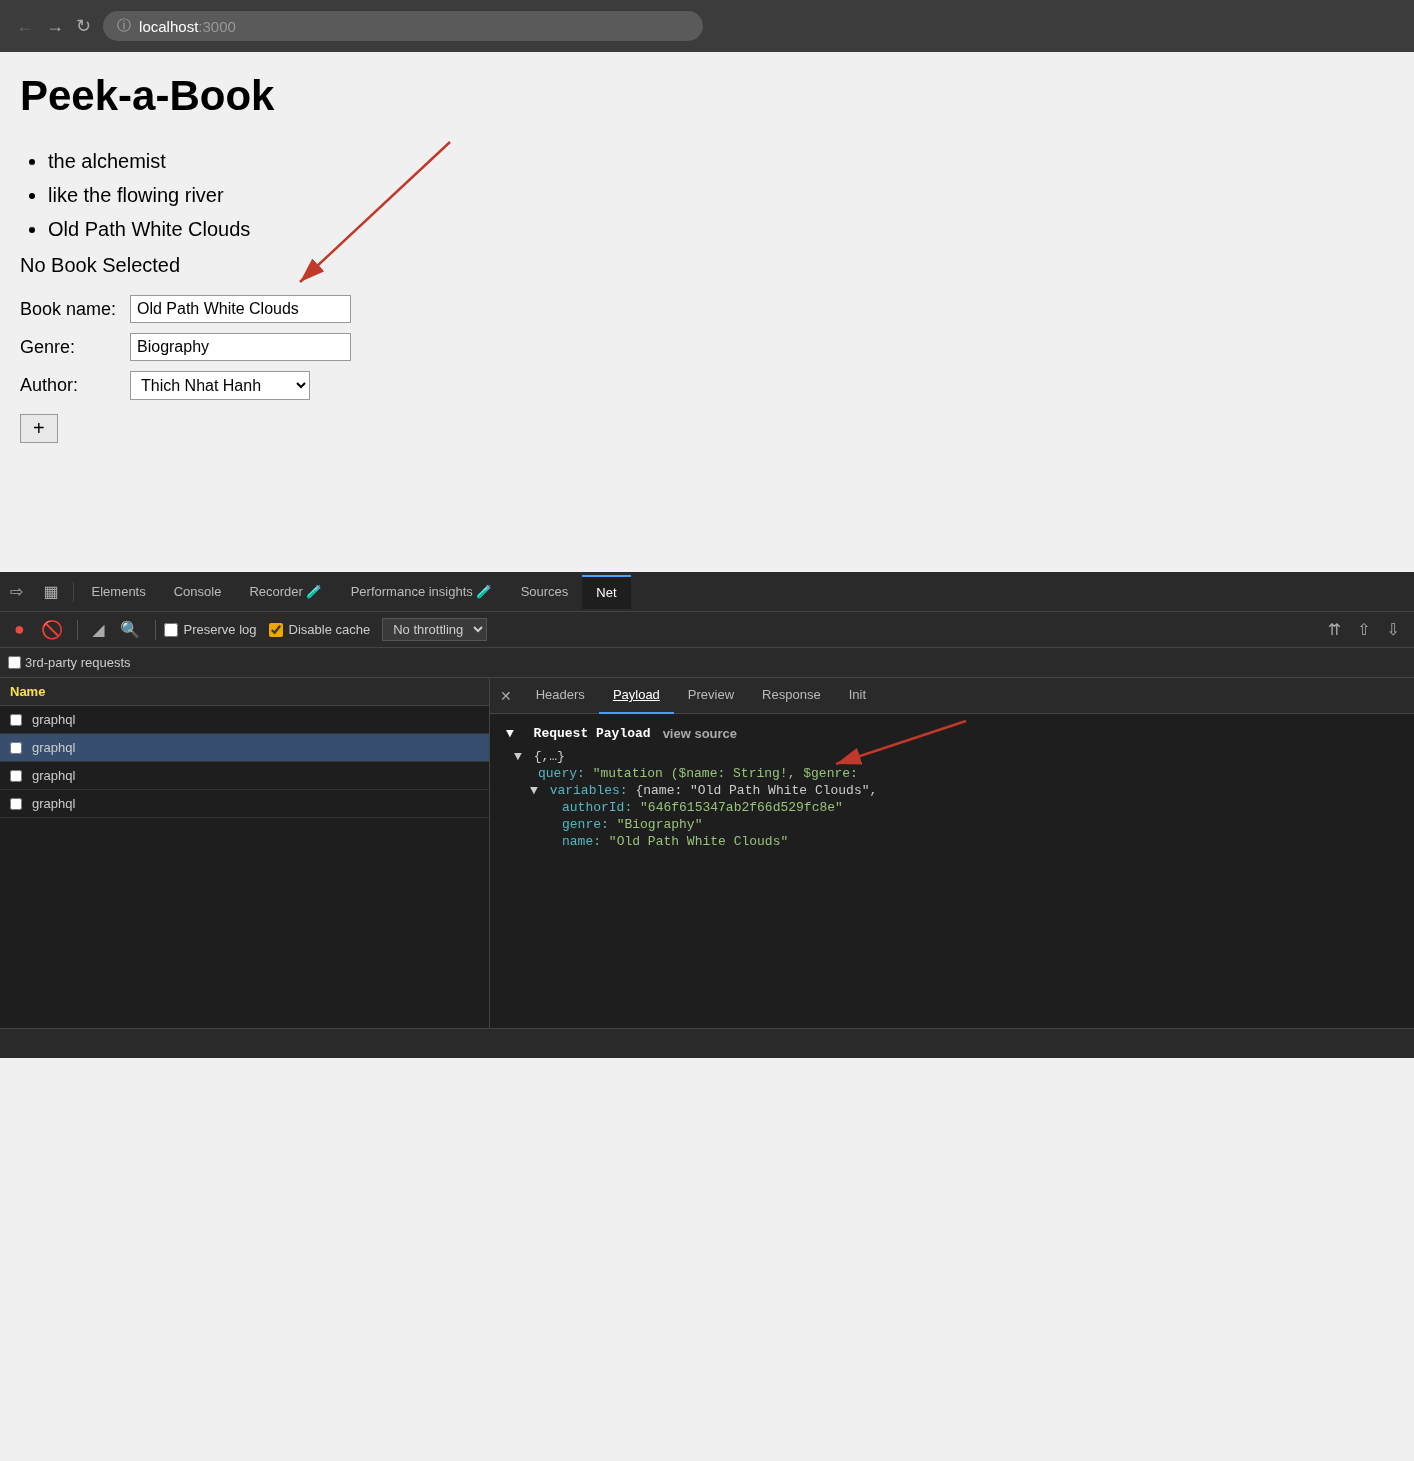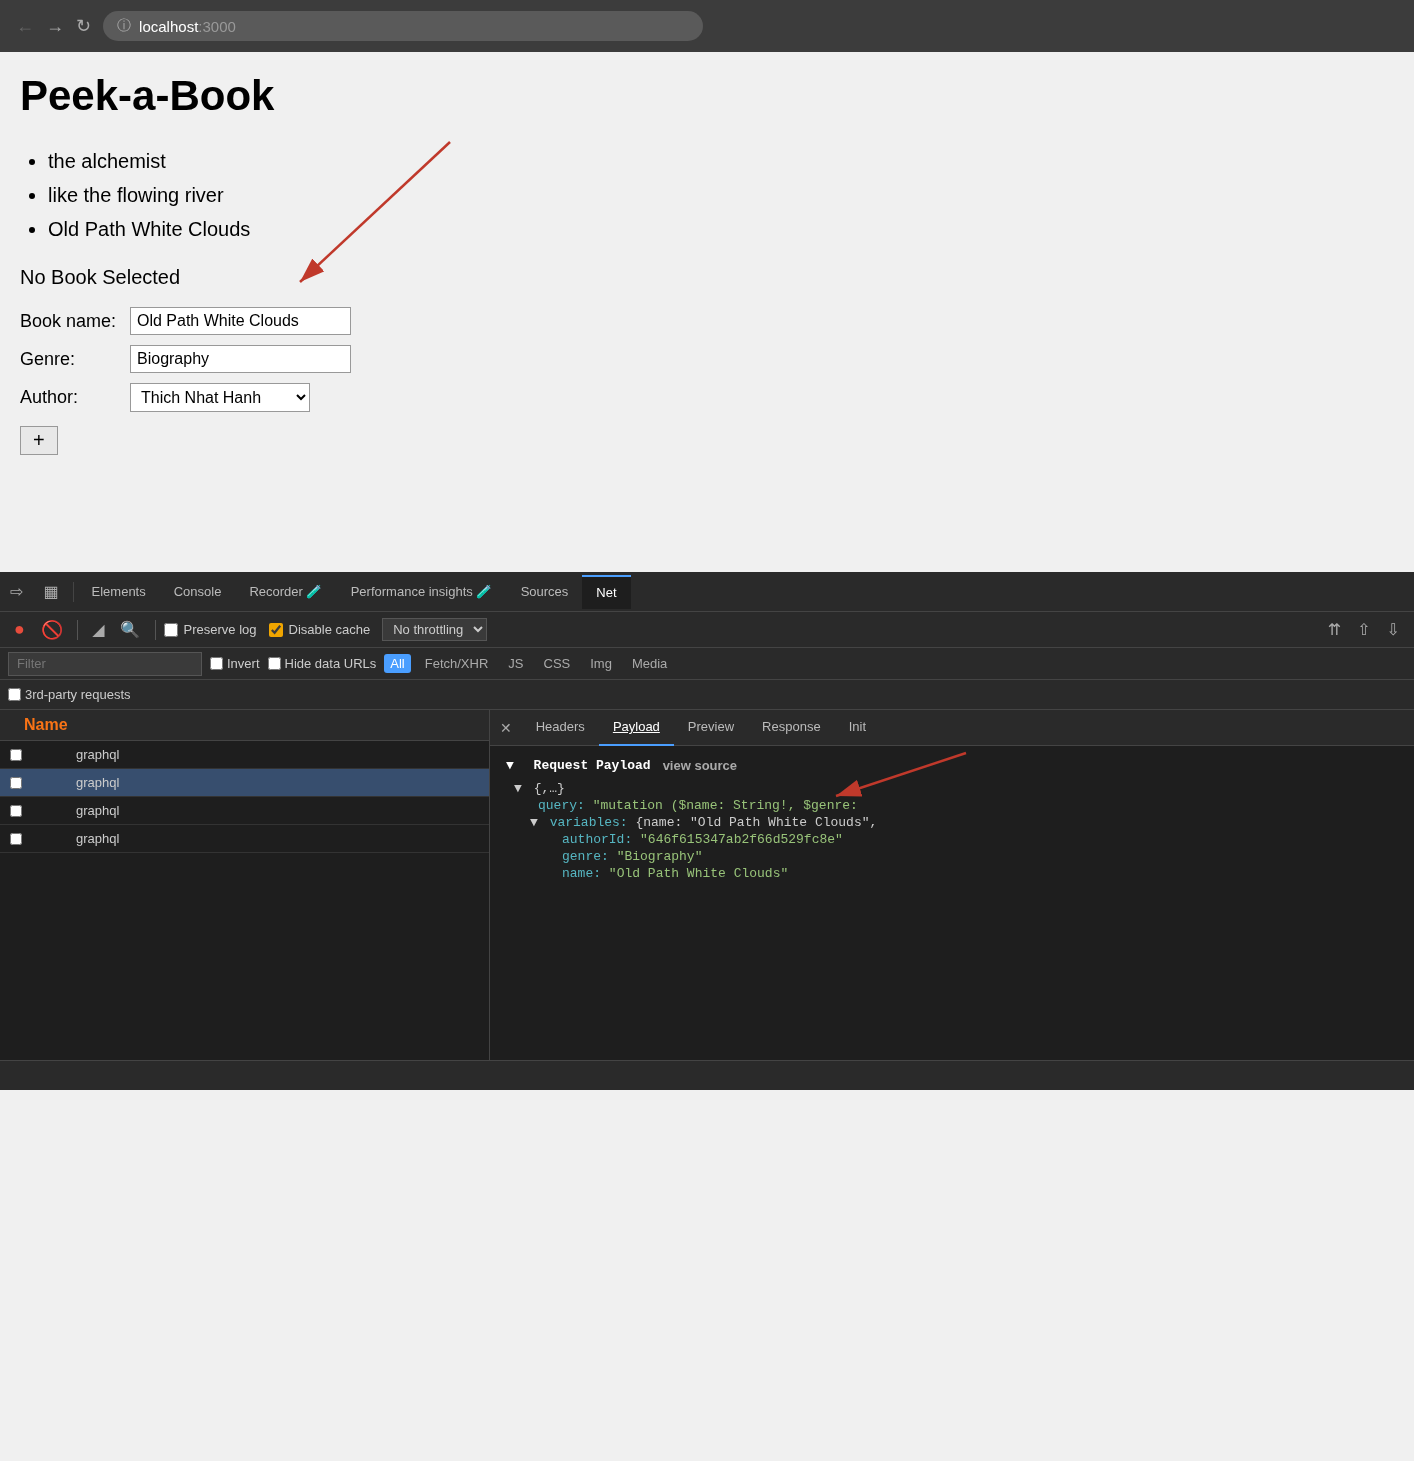--- a/index.html
+++ b/index.html
@@ -48,21 +48,21 @@
     }
     .app-title {
       font-size: 42px;
       font-weight: 900;
       color: #000;
       margin-bottom: 24px;
     }
     .book-list {
       list-style: disc;
       padding-left: 28px;
-      margin-bottom: 20px;
+      margin-bottom: 8px;
     }
     .book-list li {
       font-size: 20px;
       line-height: 1.7;
       color: #000;
     }
     .no-book-selected {
       font-size: 20px;
       color: #000;
       margin-bottom: 18px;
@@ -274,38 +274,38 @@
     
     .requests-panel {
       width: 490px;
       border-right: 1px solid #444;
       display: flex;
       flex-direction: column;
     }
     .requests-header {
       background: #2a2a2a;
       border-bottom: 1px solid #444;
-      padding: 6px 24px;
-      font-size: 16px;
-      color: #f97316;
+      padding: 6px 10px;
+      font-size: 13px;
+      color: #fde047;
       font-weight: 600;
     }
     .request-row {
       display: flex;
       align-items: center;
       padding: 6px 10px;
       border-bottom: 1px solid #333;
       font-size: 13px;
       color: #ccc;
       cursor: pointer;
       gap: 10px;
     }
     .request-row.selected { background: #374e6e; }
     .request-row input[type="checkbox"] { width: 12px; height: 12px; flex-shrink: 0; }
-    .request-name { color: #ccc; margin-left: 44px; }
+    .request-name { color: #ccc; }
 
     
     .payload-panel {
       flex: 1;
       display: flex;
       flex-direction: column;
       overflow: hidden;
     }
     .payload-tabs {
       background: #2a2a2a;
@@ -472,37 +472,20 @@
     <select class="throttle-select" style="margin-left:8px;">
       <option>No throttling</option>
     </select>
     <div class="toolbar-icon-group">
       <button class="toolbar-btn">⇈</button>
       <button class="toolbar-btn">⇧</button>
       <button class="toolbar-btn">⇩</button>
     </div>
   </div>
 
-  <div class="devtools-filter-bar">
-    <input class="filter-input" type="text" placeholder="Filter" style="">
-    <label class="filter-checkbox-label">
-      <input type="checkbox" style="">
-      <span>Invert</span>
-    </label>
-    <label class="filter-checkbox-label">
-      <input type="checkbox" style="">
-      <span>Hide data URLs</span>
-    </label>
-    <button class="filter-type-btn active">All</button>
-    <button class="filter-type-btn">Fetch/XHR</button>
-    <button class="filter-type-btn">JS</button>
-    <button class="filter-type-btn">CSS</button>
-    <button class="filter-type-btn">Img</button>
-    <button class="filter-type-btn">Media</button>
-  </div>
 
   <div class="devtools-filter-bar2">
     <label class="filter-checkbox-label">
       <input type="checkbox" style="">
       <span>3rd-party requests</span>
     </label>
   </div>
 
   <div class="devtools-main">
 

